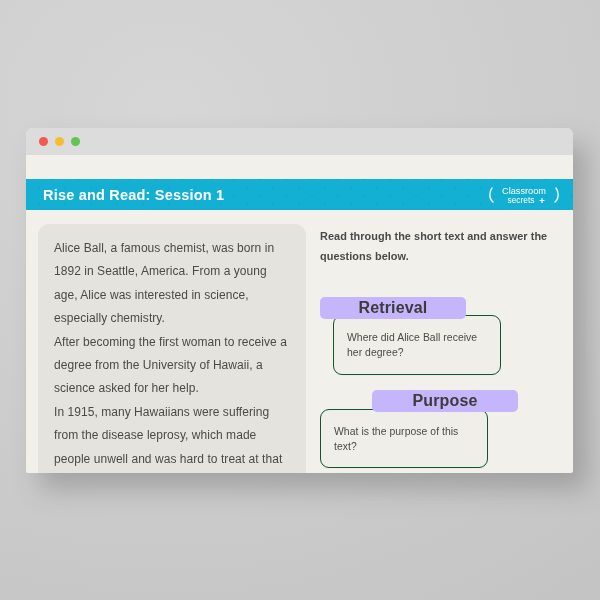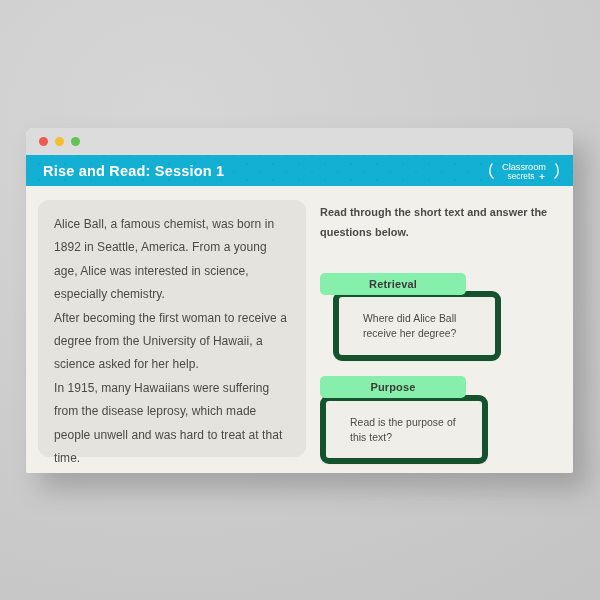--- a/index.html
+++ b/index.html
@@ -53,20 +53,21 @@
   
   #header-band {
     position: relative;
     height: 31px;
     background: #13b0d4;
     display: flex;
     align-items: center;
     justify-content: space-between;
     padding: 0 12px 0 17px;
     overflow: hidden;
+    margin-top: 24px;
   }
   #header-dots {
     position: absolute;
     inset: 0;
     opacity: .5;
     background-image:
       radial-gradient(#0d93b6 1.1px, transparent 1.2px),
       radial-gradient(#0d93b6 1.1px, transparent 1.2px);
     background-size: 26px 17px, 26px 17px;
     background-position: 0 0, 13px 9px;
@@ -128,44 +129,44 @@
     line-height: 1.85;
     letter-spacing: .05px;
     margin-bottom: 31px;
   }
 
   .question-block { position: relative; }
   .question-block + .question-block { margin-top: 15px; }
 
   .q-tag {
     height: 22px;
-    background: #86efac;
+    background: #c4b5fd;
     border-radius: 5px;
     display: flex;
     align-items: center;
     justify-content: center;
-    font-size: 11px;
+    font-size: 16px;
     font-weight: 700;
     color: #3c3c3a;
     letter-spacing: .15px;
     position: relative;
     z-index: 1;
   }
   .q-tag.align-left  { width: 146px; margin-left: 0px; }
-  .q-tag.align-right { width: 146px; }
+  .q-tag.align-right { width: 146px; margin-left: 52px; }
 
   .q-card {
     background: #efeee8;
-    border: 6px solid #14532d;
+    border: 1px solid #14532d;
     border-radius: 9px;
     margin-top: -4px;
     margin-left: 13px;
     width: 168px;
     min-height: 58px;
-    padding: 14px 13px 13px 24px;
+    padding: 14px 13px 13px 13px;
     display: flex;
     align-items: center;
     position: relative;
     z-index: 0;
     box-shadow: 0 1px 1px rgba(0,0,0,.02);
     justify-content: center;
   }
   .q-card.card-b { margin-left: 0px; margin-top: -3px; }
 
   .q-text {
@@ -217,19 +218,19 @@
       <div class="question-block">
         <div class="q-tag align-left">Retrieval</div>
         <div class="q-card">
           <div class="q-text">Where did Alice Ball receive her degree?</div>
         </div>
       </div>
 
       <div class="question-block">
         <div class="q-tag align-right">Purpose</div>
         <div class="q-card card-b">
-          <div class="q-text">Read is the purpose of this text?</div>
+          <div class="q-text">What is the purpose of this text?</div>
         </div>
       </div>
 
     </div>
   </div>
 </div>
 
 </body></html>

